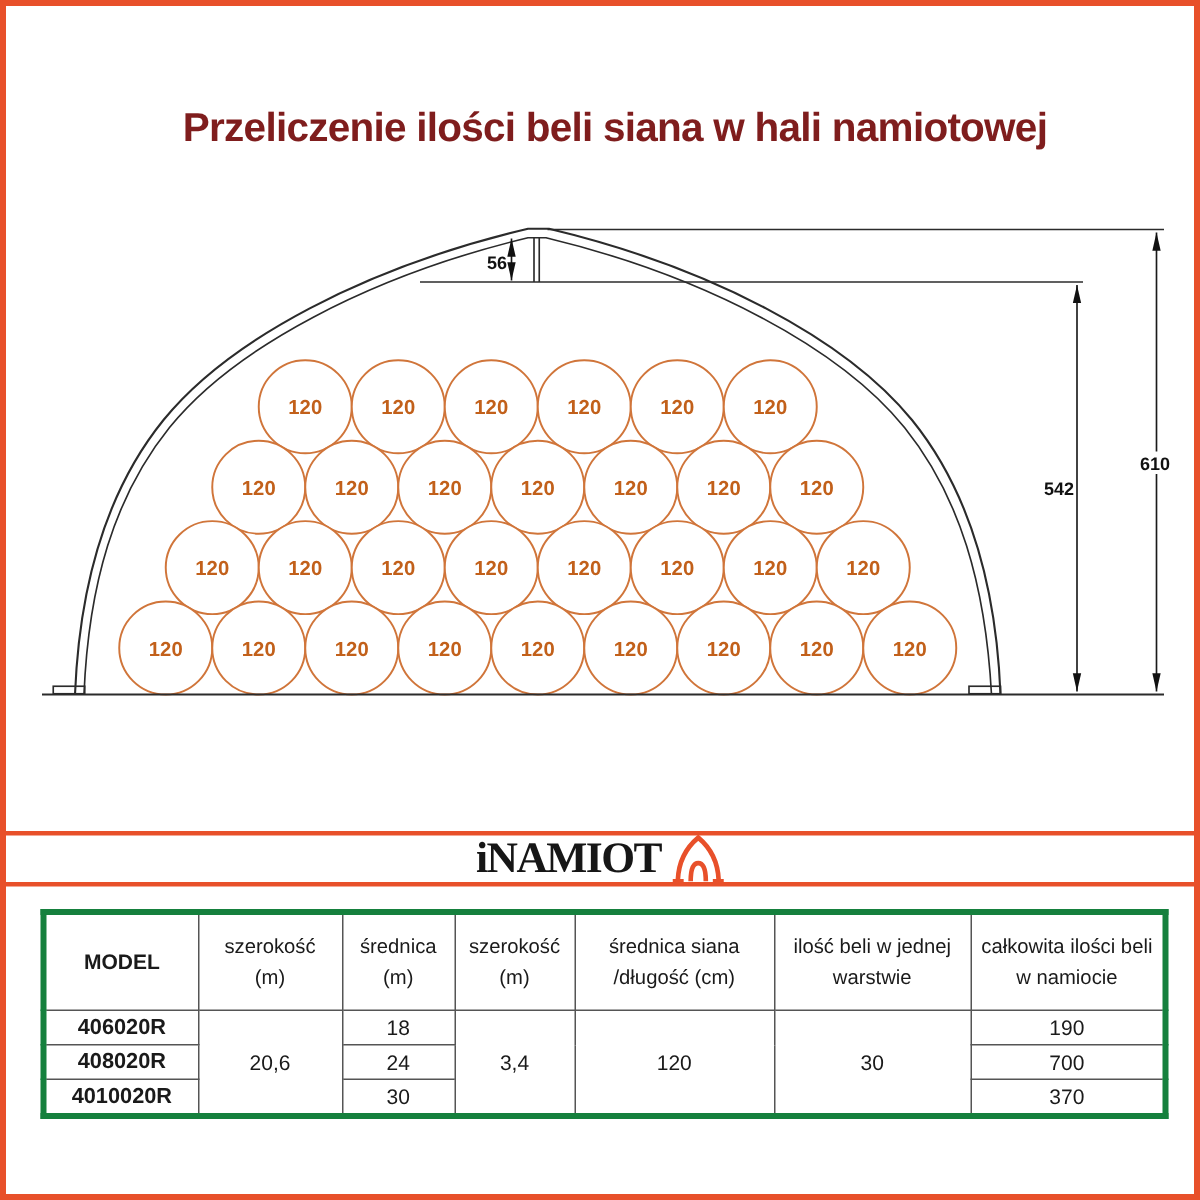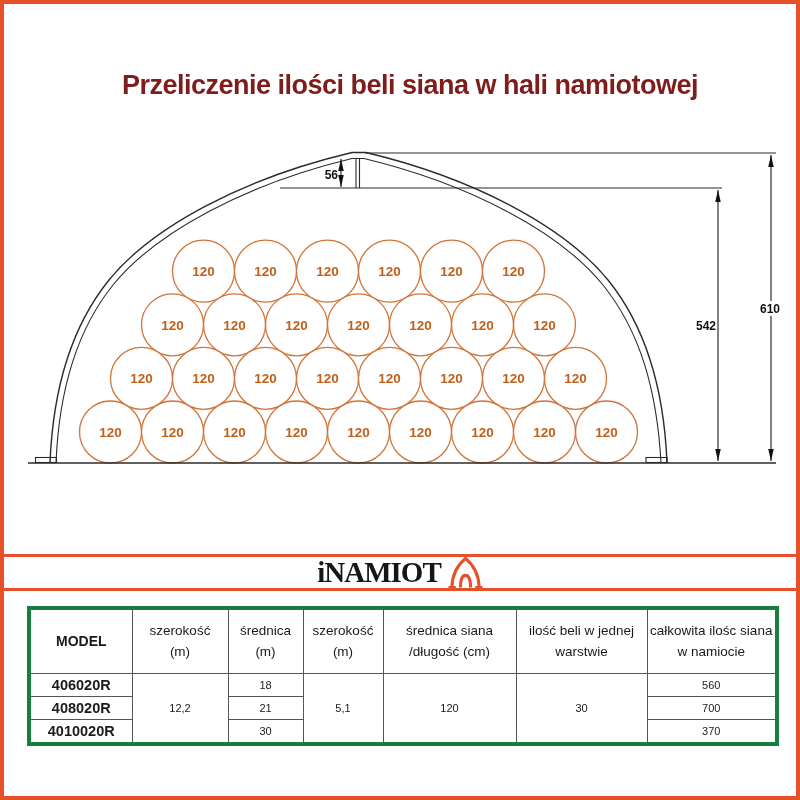--- a/index.html
+++ b/index.html
@@ -20,21 +20,21 @@
             align-items:center;justify-content:center;gap:7px;}
   .logo-text{font-family:"Liberation Serif",serif;font-weight:bold;font-size:29px;
              letter-spacing:-1px;color:#161616;line-height:1;}
   table.models{position:absolute;left:27px;top:606px;width:748px;border-collapse:collapse;
                table-layout:fixed;background:#fff;}
   table.models th,table.models td{border:1px solid #555;text-align:center;vertical-align:middle;
                padding:0;overflow:hidden;}
   table.models{border:4px solid #15803d;padding-left:32px;}
   table.models th{font-weight:normal;font-size:13.5px;white-space:pre-line;height:63px;line-height:1.5;}
   table.models th.model-h{font-weight:bold;font-size:14px;}
-  table.models td{font-size:11px;height:22px;}
+  table.models td{font-size:14px;height:22px;}
   table.models td.model{font-weight:bold;font-size:14.5px;}
 </style>
 </head>
 <body>
 
 <div class="page">
   <div class="frame"></div>
 
   <h1 class="title">Przeliczenie ilości beli siana w hali namiotowej</h1>
 
@@ -167,37 +167,37 @@
         <th>szerokość
 (m)</th>
         <th>średnica
 (m)</th>
         <th>szerokość
 (m)</th>
         <th>średnica siana
 /długość (cm)</th>
         <th>ilość beli w jednej
 warstwie</th>
-        <th>całkowita ilośc siana
+        <th>całkowita ilości beli
 w namiocie</th>
       </tr>
     </thead>
     <tbody>
       <tr>
         <td class="model">406020R</td>
-        <td rowspan="3">12,2</td>
+        <td rowspan="3">20,6</td>
         <td>18</td>
-        <td rowspan="3">5,1</td>
+        <td rowspan="3">3,4</td>
         <td rowspan="3">120</td>
         <td rowspan="3">30</td>
-        <td>560</td>
+        <td>190</td>
       </tr>
       <tr>
         <td class="model">408020R</td>
-        <td>21</td>
+        <td>24</td>
         <td>700</td>
       </tr>
       <tr>
         <td class="model">4010020R</td>
         <td>30</td>
         <td>370</td>
       </tr>
     </tbody>
   </table>
 </div>

